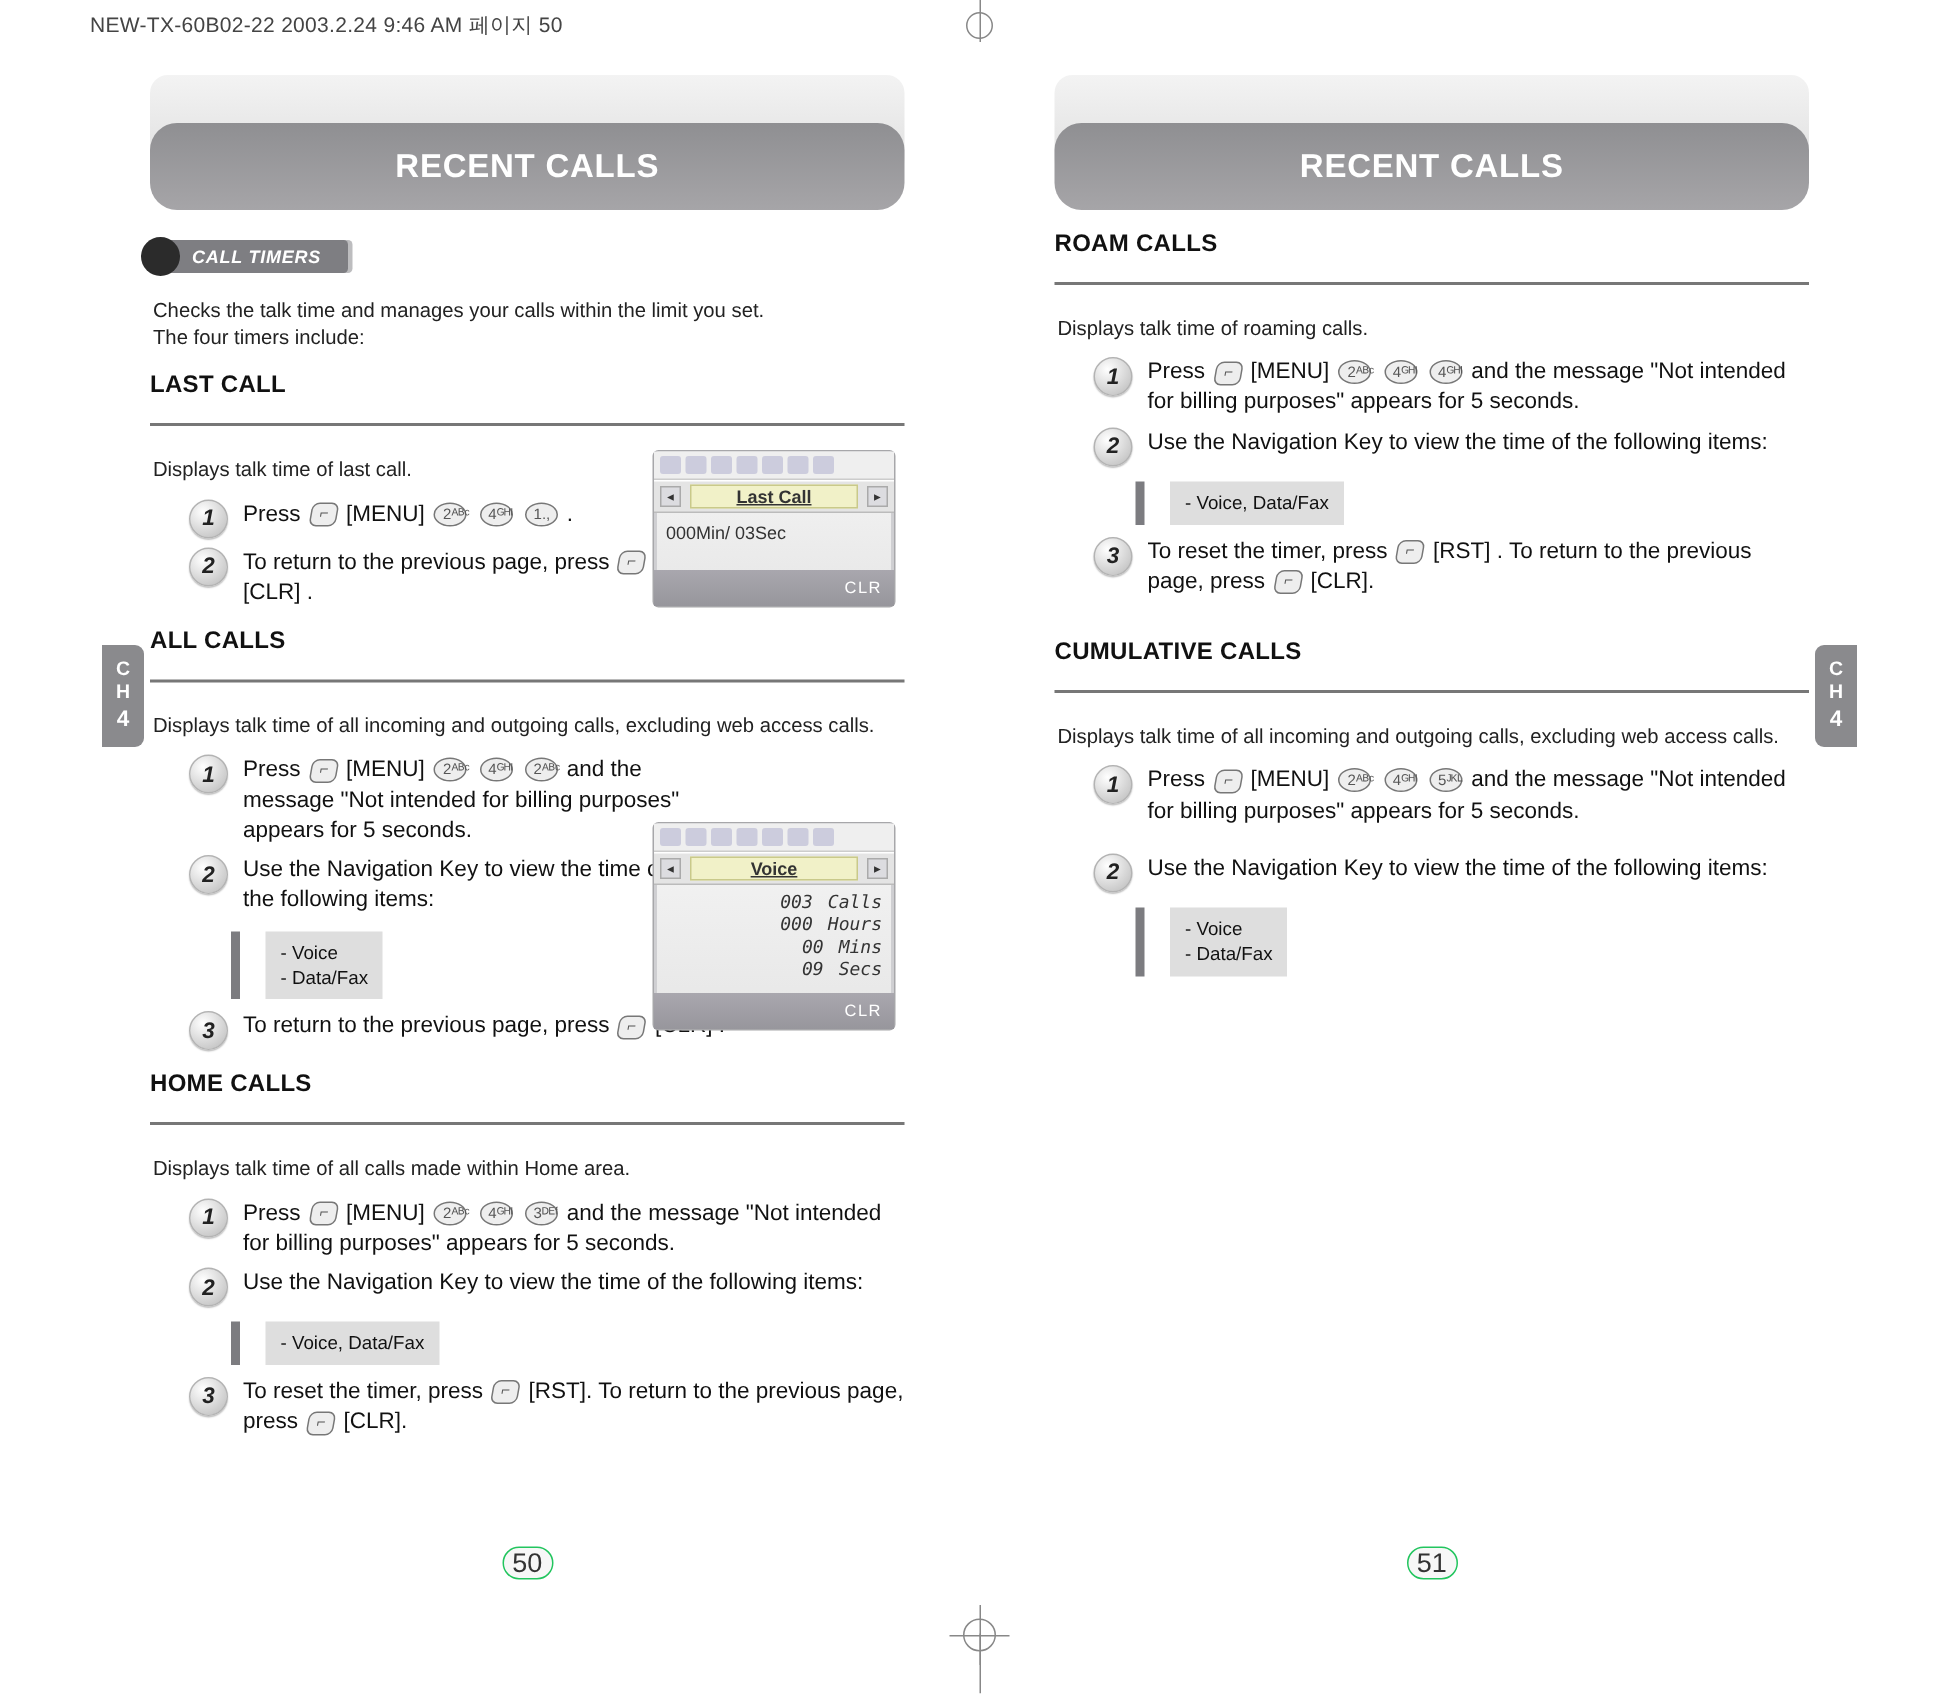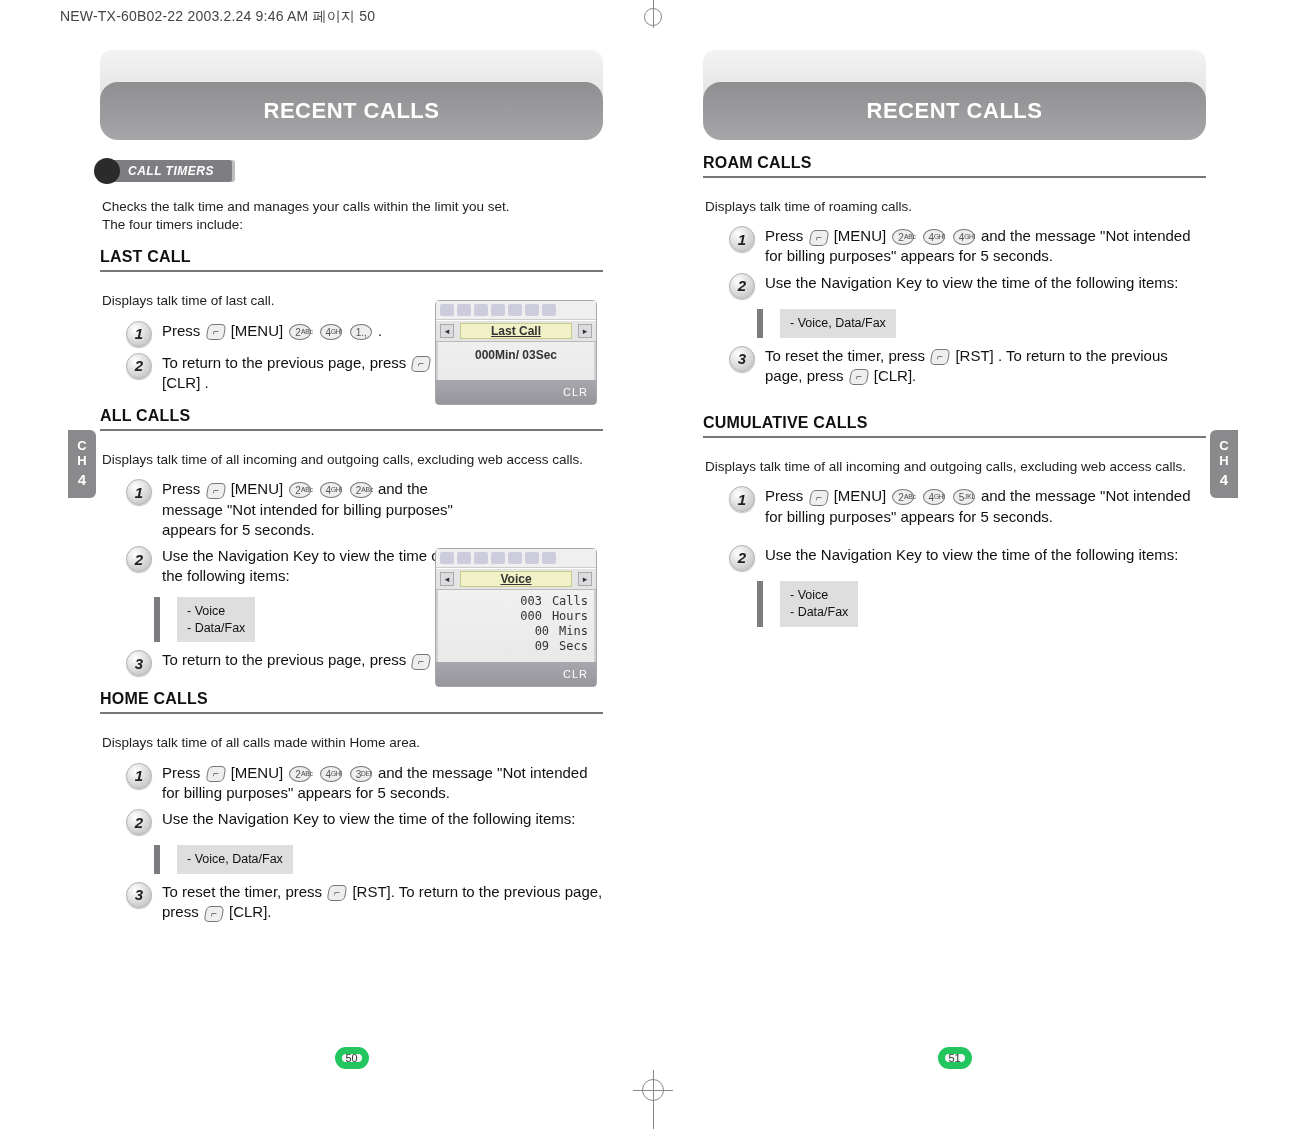--- a/index.html
+++ b/index.html
@@ -106,21 +106,21 @@
 
   .intro, .sub-intro {
     font-size: 13.5px; line-height: 1.35;
     margin: 8px 2px 10px 2px;
     color: #222;
   }
 
   .subhead {
     font-size: 16px; font-weight: bold; letter-spacing: 0.2px;
     border-bottom: 2px solid #777;
-    padding-bottom: 4px;
+    padding-bottom: 16px;
     margin: 14px 0 20px 0;
   }
 
   
   .steps { margin: 6px 0 10px 26px; }
   .step { display: flex; align-items: flex-start; gap: 10px; margin: 6px 0; }
   .step .badge {
     flex: 0 0 26px; height: 26px; border-radius: 50%;
     background: radial-gradient(circle at 35% 30%, #fff, #d8d8d8 55%, #b9b9b9);
     border: 1px solid #b3b3b3;
@@ -173,35 +173,35 @@
     border-top:1px solid #fff; border-bottom:1px solid #bbb;
   }
   .phone .titlebar .arrow {
     width:14px; height:14px; background:#dcdce0; border:1px solid #aaa;
     display:flex;align-items:center;justify-content:center;font-size:9px;
   }
   .phone .titlebar .t {
     flex:1; text-align:center; font-weight:bold; text-decoration: underline;
     background:#f1f1c8; border:1px solid #c9c98a; font-size:12px;
   }
-  .phone .body { padding:6px 8px 10px; min-height:38px; text-align:center;font-weight:bold;}
-  .phone .grid { font-family: monospace; font-size:12px; text-align:left; line-height:1.25; padding:4px 8px 8px;}
+  .phone .body { padding:6px 8px 10px; min-height:38px; }
+  .phone .grid { font-family: monospace; font-size:12px; text-align:left; line-height:1.25; padding:4px 8px 8px;font-style:italic;}
   .phone .grid div { display:flex; justify-content:flex-end; gap:10px;}
   .phone .softrow {
     display:flex; justify-content:flex-end;
     background: linear-gradient(#a9a7ae,#97969c);
     color:#fff; font-weight:normal; font-size:11px;
     padding:6px 8px; letter-spacing:1px;
   }
 
   .page-num {
-    position:absolute; bottom:0; left:50%; transform:translateX(-50%);
-    width:34px; height:22px; border:7px solid #22c55e; border-radius:11px;
+    position:absolute; bottom:16px; left:50%; transform:translateX(-50%);
+    width:34px; height:22px; border:1px solid #22c55e; border-radius:11px;
     display:flex; align-items:center; justify-content:center;
-    font-size:11px; color:#333; background:#f7f7f7;
+    font-size:18px; color:#333; background:#f7f7f7;
   }
 
   
   .note-pill {
     display:flex; align-items:center; gap:12px;
     margin: 18px 0 0 10px;
   }
   .note-pill .oval {
     display:flex; align-items:center; justify-content:center;
     width:54px; height:32px; border-radius:50%;

